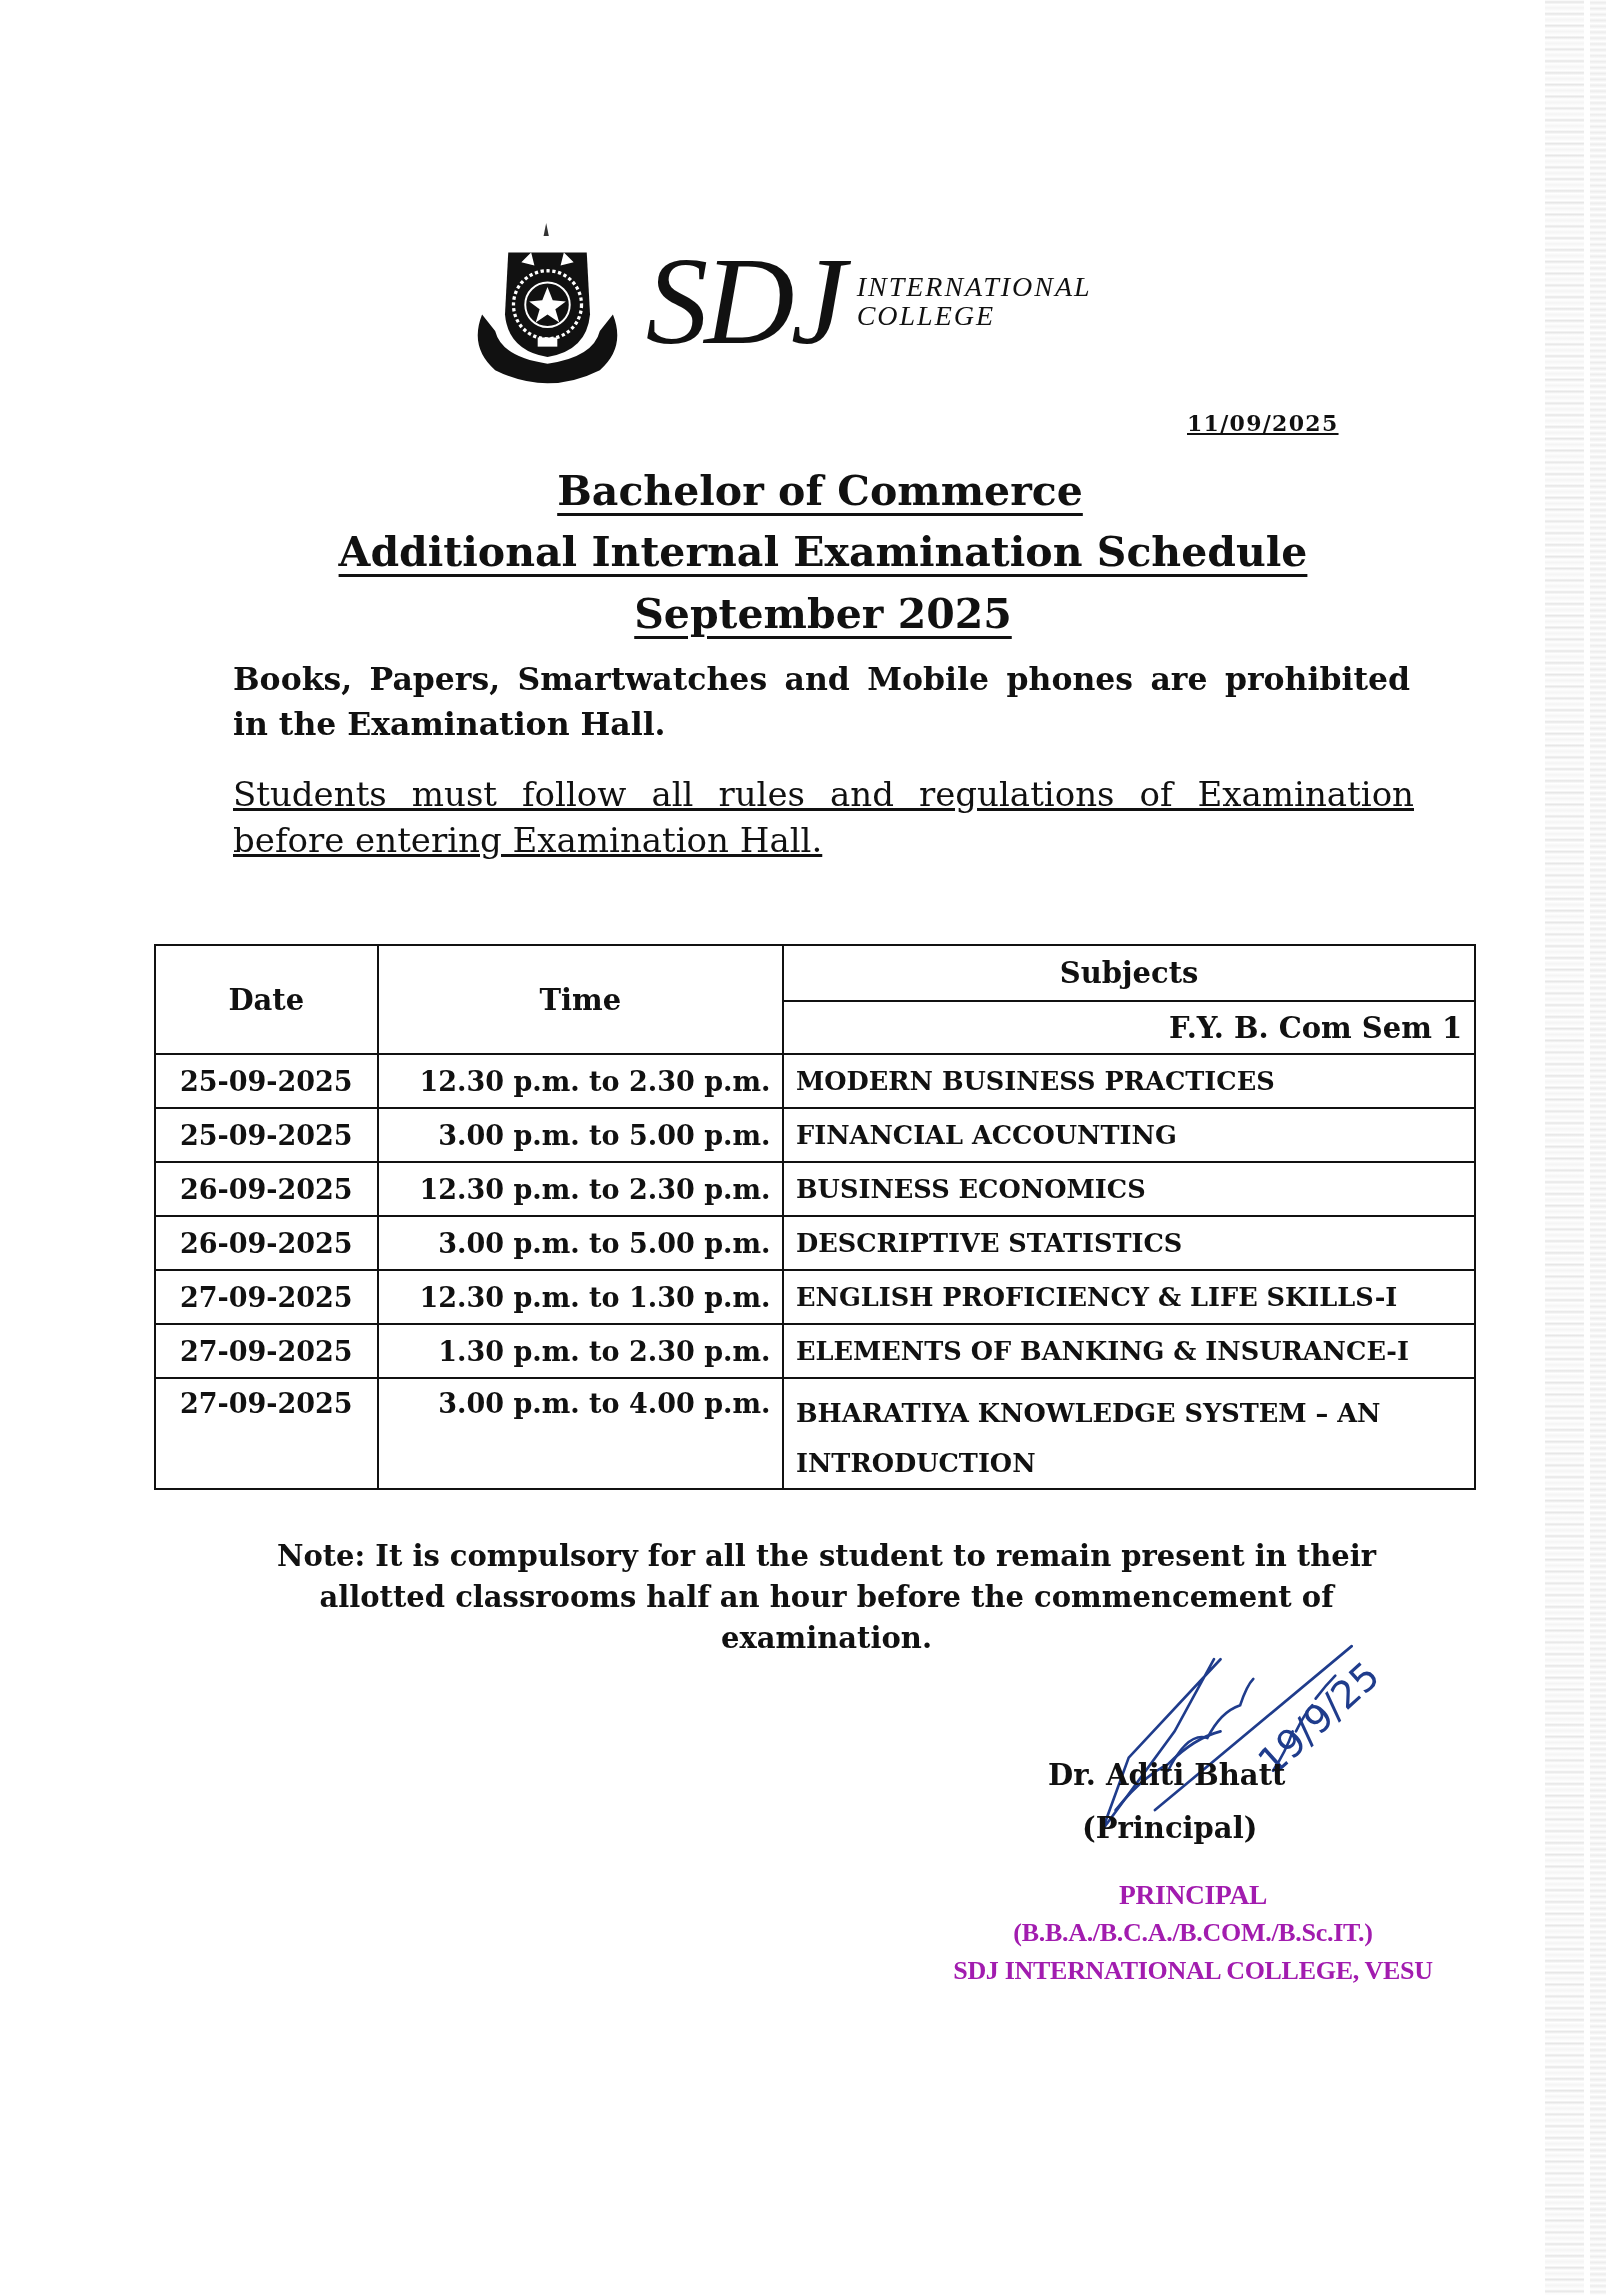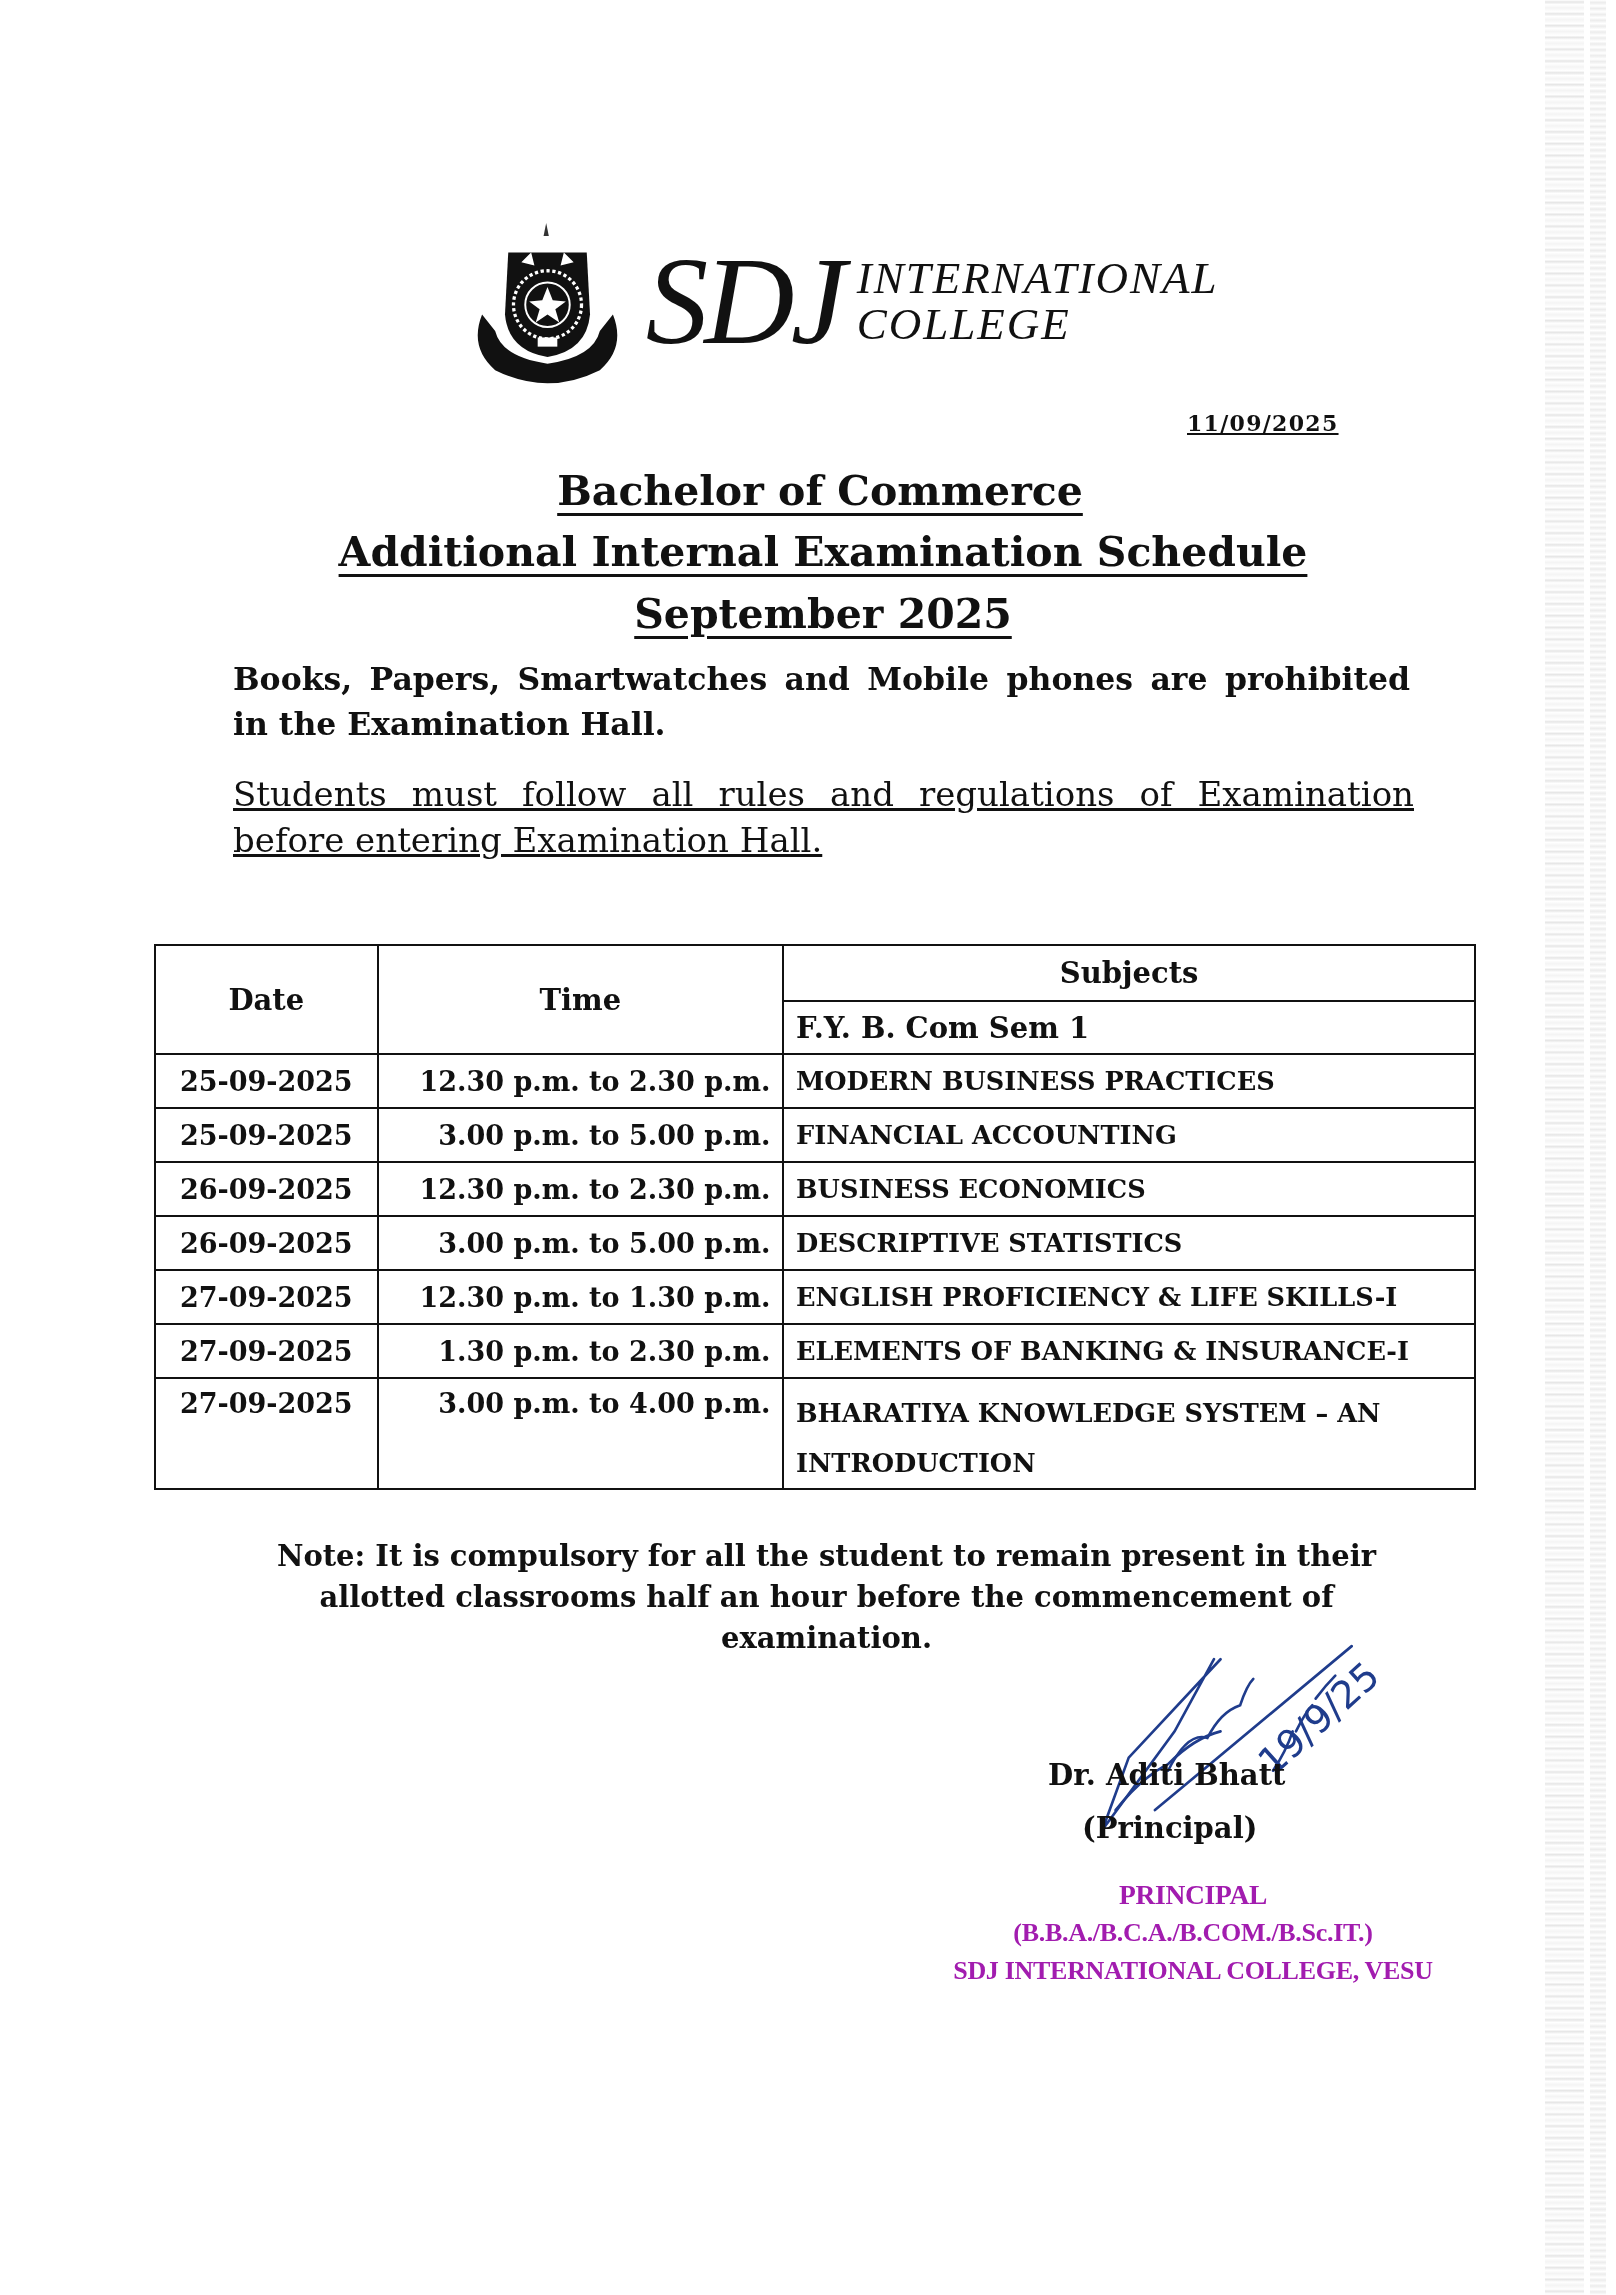--- a/index.html
+++ b/index.html
@@ -16,40 +16,40 @@
   }
   .scan-edge2 {
     position: absolute; left: 1590px; top: 0; width: 16.4px; height: 2295px;
     background: repeating-linear-gradient(180deg, rgba(0,0,0,0.0) 0px, rgba(0,0,0,0.15) 2.6px, rgba(0,0,0,0.0) 5.9px);
     opacity: 0.5;
   }
   
   .logo-wrap { left: 469px; top: 216px; width: 735px; height: 171px; display: flex; align-items: center; font-style: italic; }
   .crest { width: 157px; height: 171px; position: relative; }
   .sdj { font-family: "Liberation Serif", "DejaVu Serif", serif; font-size: 125px; line-height: 1; margin-left: 19.7px; letter-spacing: -3.9px; }
-  .logo-text { margin-left: 14.4px; font-family: "Liberation Serif", serif; font-size: 45px; line-height: 1.02; letter-spacing: 2px; font-weight: normal; }
+  .logo-text { margin-left: 14.4px; font-family: "Liberation Serif", serif; font-size: 28px; line-height: 1.02; letter-spacing: 2px; font-weight: normal; }
   .date { left: 1187px; top: 410px; font-size: 22px; font-weight: bold; letter-spacing: 1.3px; text-decoration: underline; }
   .title { left: 0; width: 1616px; text-align: center; font-weight: bold; text-decoration: underline; text-decoration-thickness: 3.3px; text-underline-offset: 7.9px; }
   .t1 { top: 467px; font-size: 41px; left: 0; width: 1640px; }
   .t2 { top: 528px; font-size: 41px; left: 0; width: 1646px; }
   .t3 { top: 590px; font-size: 41px; left: 0; width: 1646px; }
   .warn { left: 233px; width: 1177px; top: 656px; font-size: 31.5px; font-weight: bold; line-height: 45px; text-align: justify; text-align-last: left; }
   .rules { left: 233px; width: 1181px; top: 771px; font-size: 34px; line-height: 46px; text-align: justify; text-decoration: underline; }
   
   table.sched {
     position: absolute; left: 154px; top: 944px; width: 1322px; border-collapse: collapse;
     font-weight: bold; font-size: 27px;
   }
   table.sched td, table.sched th { border: 2px solid #111; padding: 0 11.8px; }
   table.sched th { font-size: 29px; }
   .c-date { width: 197px; text-align: center; }
   .c-time { width: 380px; text-align: right; }
   .c-subj { text-align: left; font-size: 25.6px; }
   .subj-head { text-align: center; height: 54px; }
-  .subj-sub { text-align: left; height: 51px; font-size: 26px; }
+  .subj-sub { text-align: right; height: 51px; font-size: 26px; }
   tr.row td { height: 52px; }
   tr.row.tall td { height: 98px; vertical-align: top; padding-top: 9.2px; }
   .subj-lines { line-height: 50px; }
   .note { left: 256px; width: 1141px; top: 1536px; text-align: center; font-size: 29px; font-weight: bold; line-height: 41px; }
   .signer { left: 1048px; top: 1758px; font-size: 29px; font-weight: bold; }
   .signer-role { left: 1082px; top: 1811px; font-size: 29px; font-weight: bold; }
   .stamp { left: 944px; top: 1876px; width: 498px; text-align: center; color: #a21caf; font-family: "Liberation Serif", serif; font-weight: bold; font-size: 26px; line-height: 38px; letter-spacing: -0.3px; }
   .stamp .s1 { font-size: 27.5px; }
   .signature { left: 1076px; top: 1633px; width: 394px; height: 223px; }
 </style>

